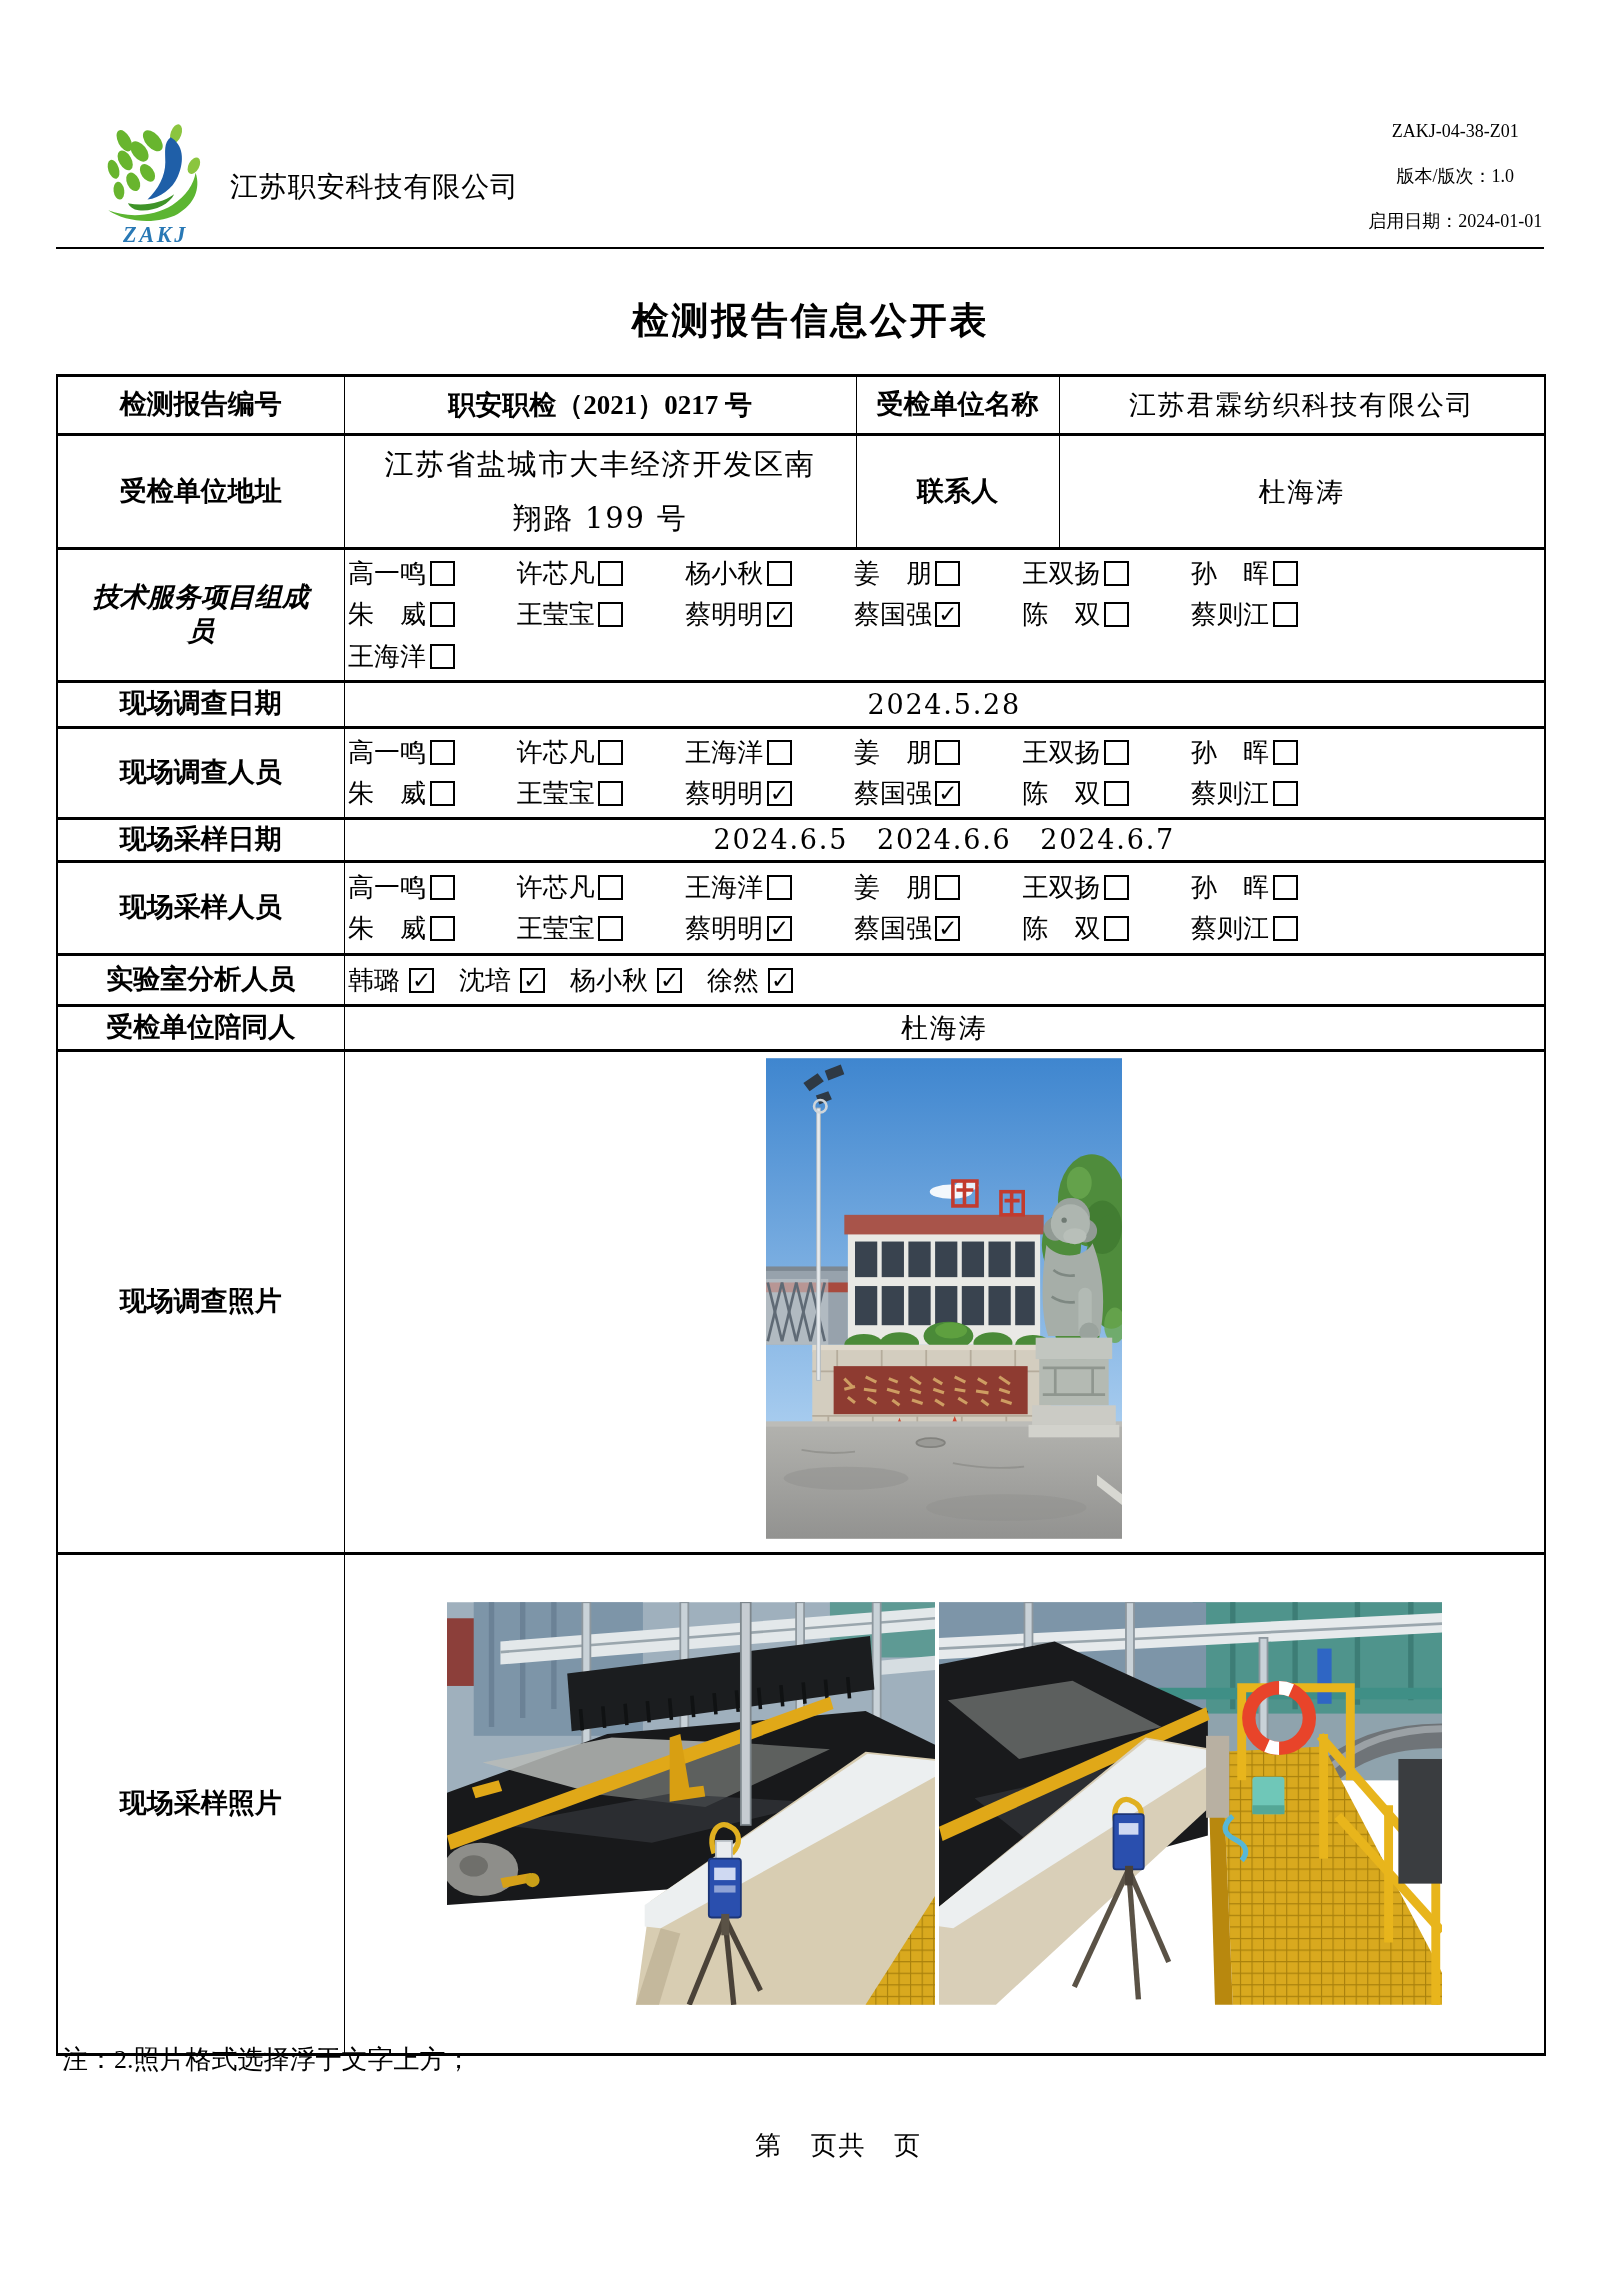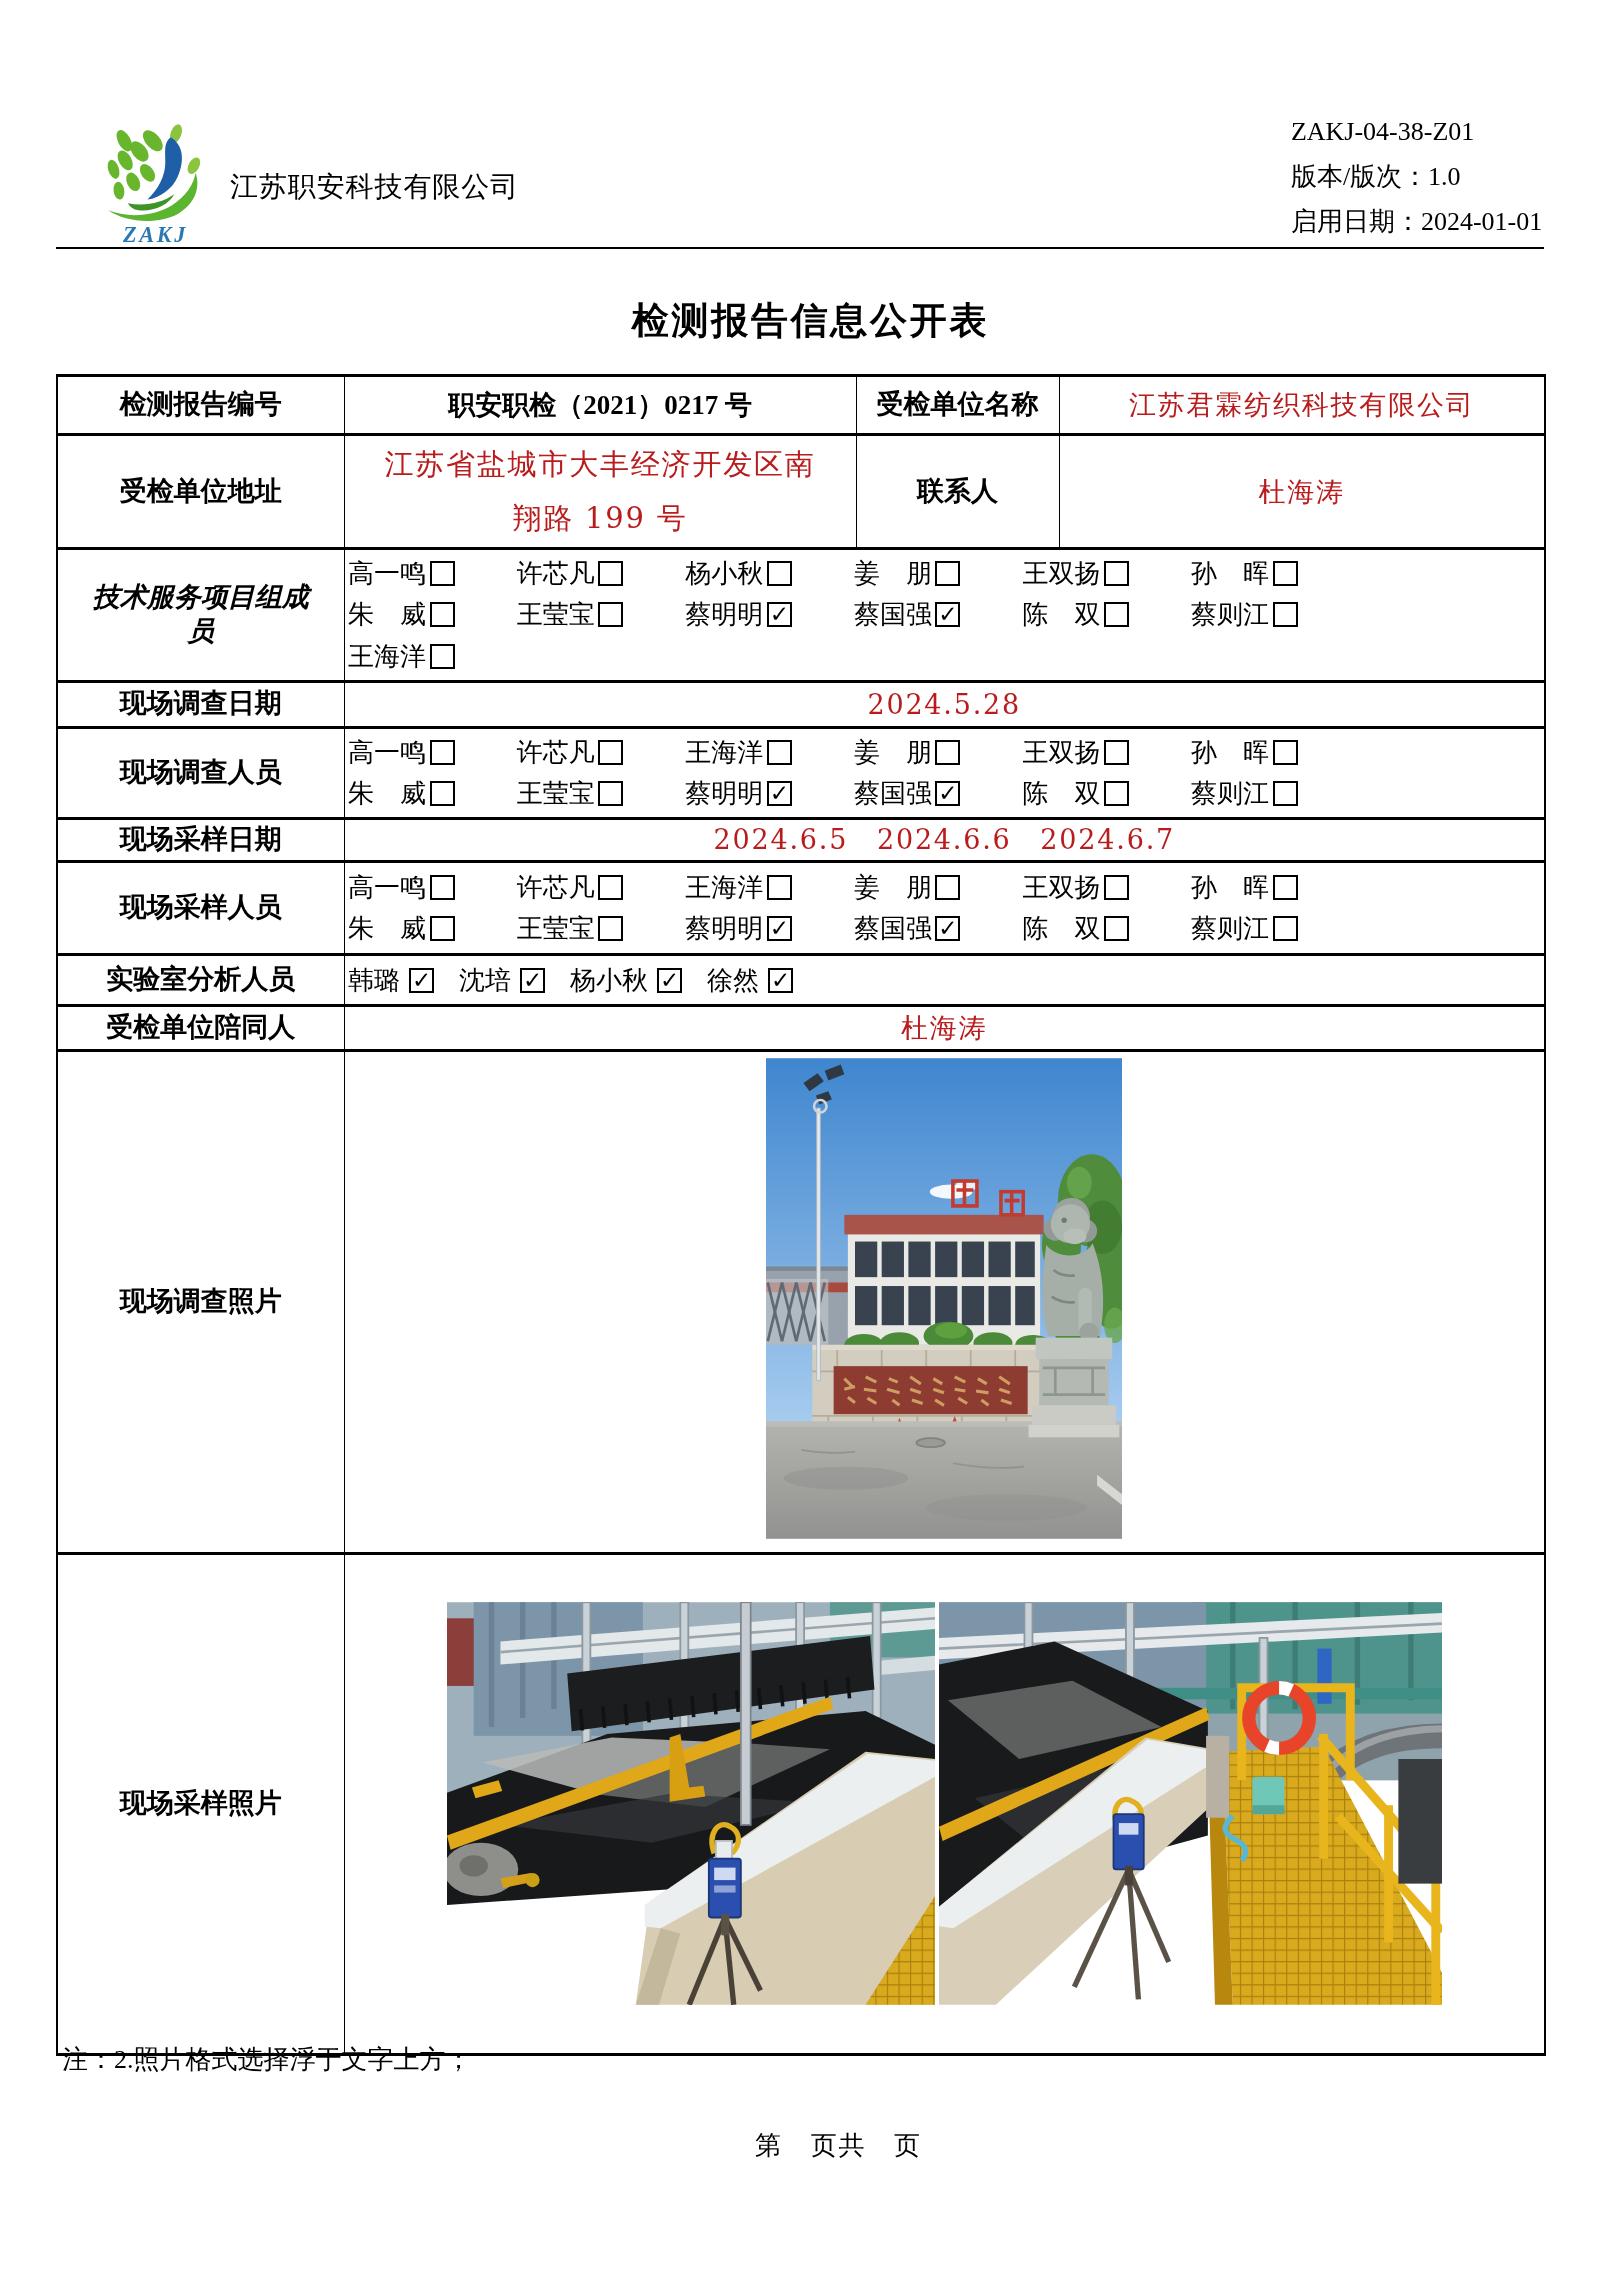--- a/index.html
+++ b/index.html
@@ -2,35 +2,35 @@
 <html style="font-size:14.3px"><head>
 <meta charset="utf-8">
 <style>
   html,body{margin:0;padding:0;background:#e9e9e9;}
   .page{position:relative;width:1621px;height:2281px;background:#ffffff;margin:0 auto;
         font-family:"Liberation Serif","DejaVu Serif",serif;color:#000;overflow:hidden;}
   
   .header{position:absolute;left:56px;top:0;width:1488px;height:247px;border-bottom:2.7px solid #000;}
   .logo{position:absolute;left:45px;top:114px;width:109px;height:132px;}
   .company-name{position:absolute;left:174px;top:168px;font-size:28px;letter-spacing:0.9px;white-space:nowrap;}
-  .header-right{position:absolute;right:1.8px;top:109px;text-align:left;font-size:26px;line-height:45px;}
+  .header-right{position:absolute;right:1.8px;top:109px;text-align:center;font-size:18px;line-height:45px;}
   
   .doc-title{position:absolute;left:0;top:296px;width:100%;text-align:center;
              font-size:37px;font-weight:700;letter-spacing:2.7px;}
   
   table.form{position:absolute;left:56px;top:374px;width:1488px;border-collapse:collapse;table-layout:fixed;}
   table.form td,table.form th{border-left:1.8px solid #000;border-right:1.8px solid #000;
       border-top:3.6px solid #000;border-bottom:3.6px solid #000;padding:0 3.6px;vertical-align:middle;
       font-size:27px;overflow:hidden;}
   table.form{border:2.7px solid #000;}
   th.lbl{font-weight:700;text-align:center;line-height:1.25;}
   th.lbl.pad-wide{padding:4px 25px;font-style:italic;}
   td.val-bold{font-weight:700;text-align:center;}
   td.center{text-align:center;}
-  .hand{font-family:"DejaVu Serif","Liberation Serif",serif;font-size:29px;letter-spacing:1.8px;color:#b91c1c;}
+  .hand{font-family:"DejaVu Serif","Liberation Serif",serif;font-size:29px;letter-spacing:1.8px;color:#000000;}
   .addr-line{text-align:center;line-height:1.85;}
   
   .staff-cell{padding:5.3px 7.1px 5.3px 10.7px;}
   .staff-line{display:flex;gap:62px;align-items:center;margin:6.2px 0;white-space:nowrap;}
   .staff-line.lab{gap:25px;}
   .member{display:inline-flex;align-items:center;font-size:26px;justify-content:flex-end;}
   .cb{box-sizing:border-box;width:25px;height:25px;border:2.7px solid #000;margin-left:3.6px;
       display:inline-flex;align-items:center;justify-content:center;
       font-size:23px;font-weight:700;line-height:1;font-family:"DejaVu Sans",sans-serif;}
   .staff-line.lab .cb{margin-left:9px;}

